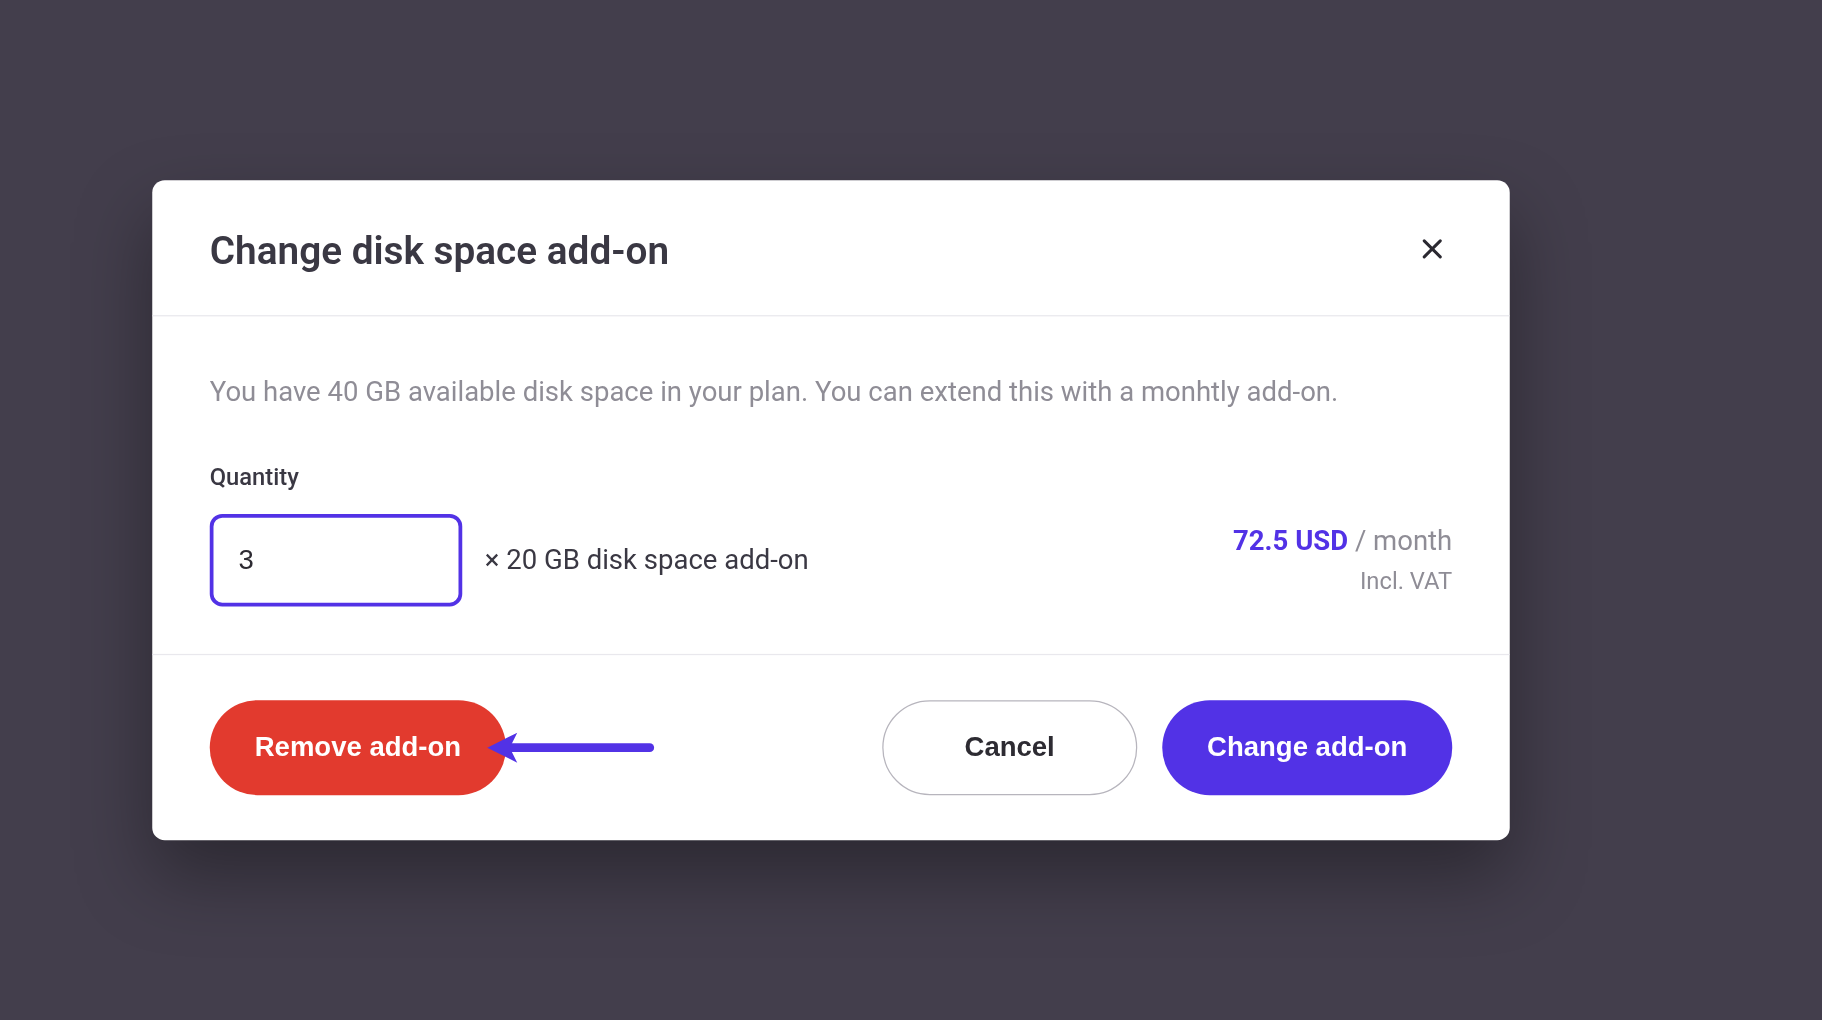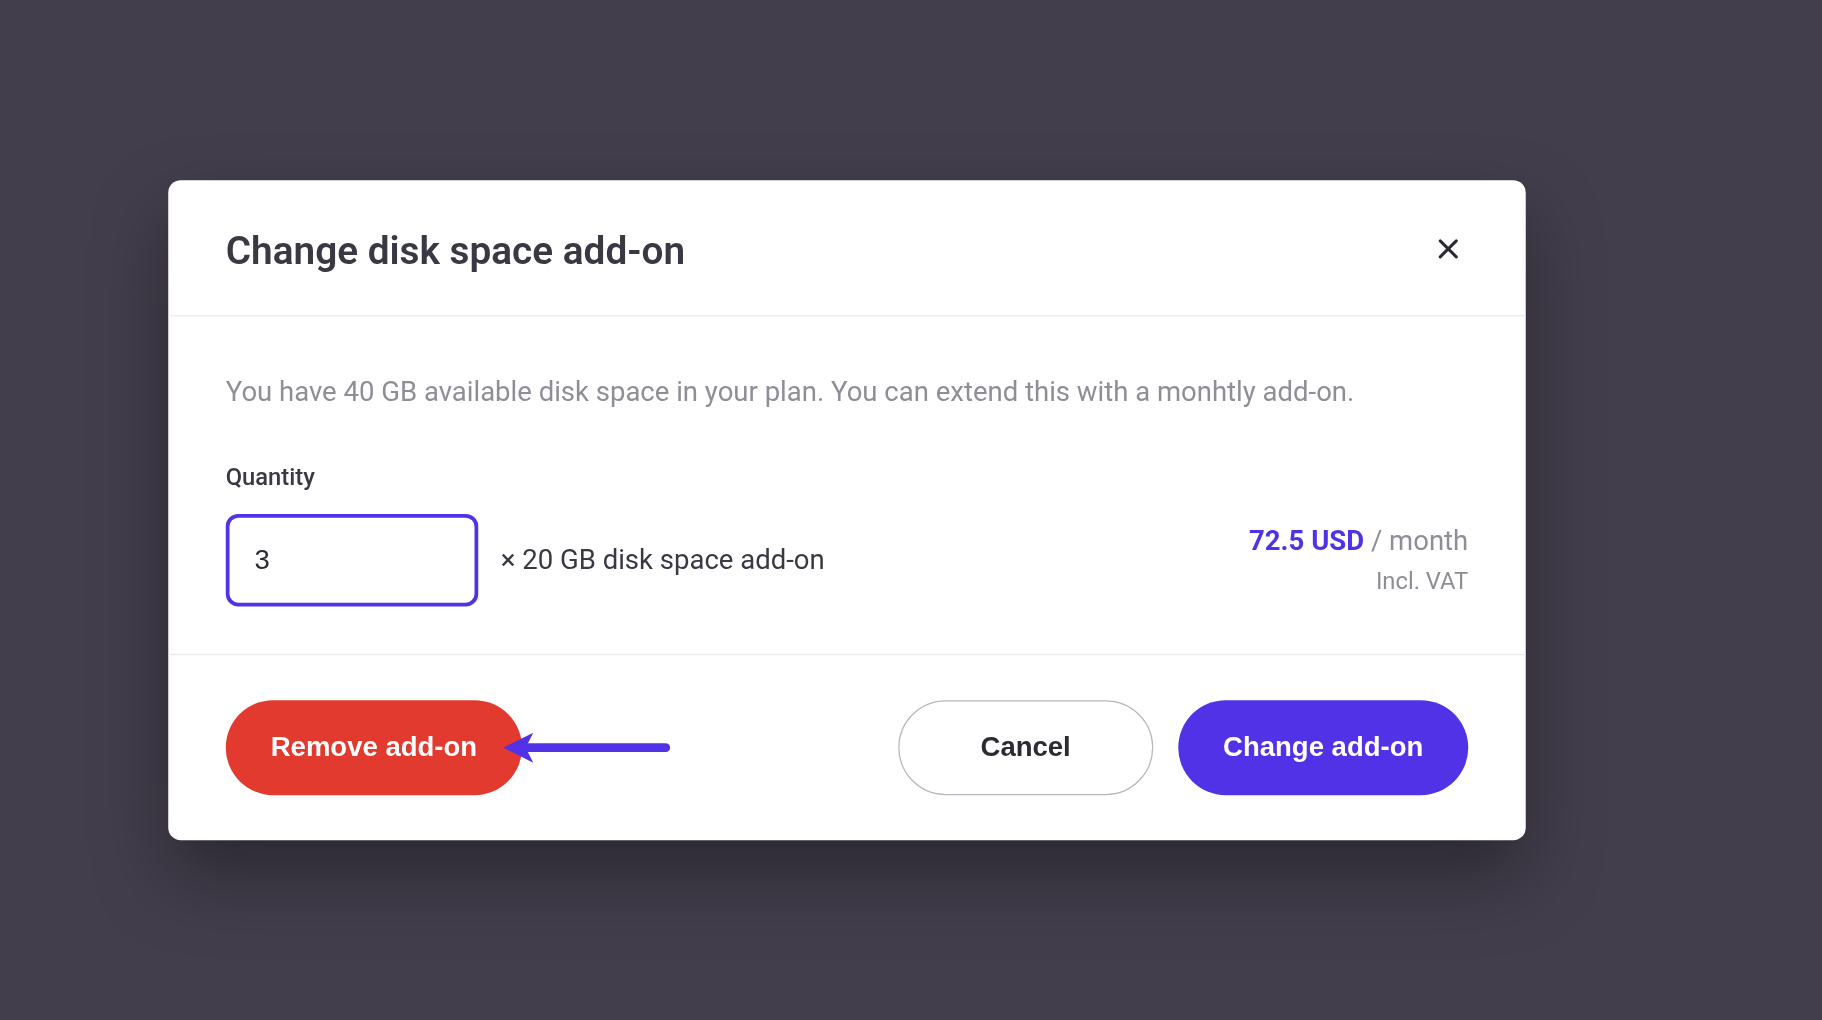--- a/index.html
+++ b/index.html
@@ -15,21 +15,21 @@
     --outline:#b7b5bd;
   }
   html,body{margin:0;padding:0;}
   body{
     width:1822px;height:1020px;
     background:var(--bg);
     font-family:-apple-system,BlinkMacSystemFont,"Segoe UI",Roboto,"Helvetica Neue",Arial,sans-serif;
     overflow:hidden;
   }
   .stage{
-    position:relative;width:1662px;height:1020px;padding-left:32px;
+    position:relative;width:1662px;height:1020px;
   }
   .wrap{
     position:absolute;left:50%;top:50%;
     transform:translate(-50%,-50%) scale(1.25);
     transform-origin:center center;
   }
   .card{
     width:1086px;
     background:var(--card);
     border-radius:10px;

